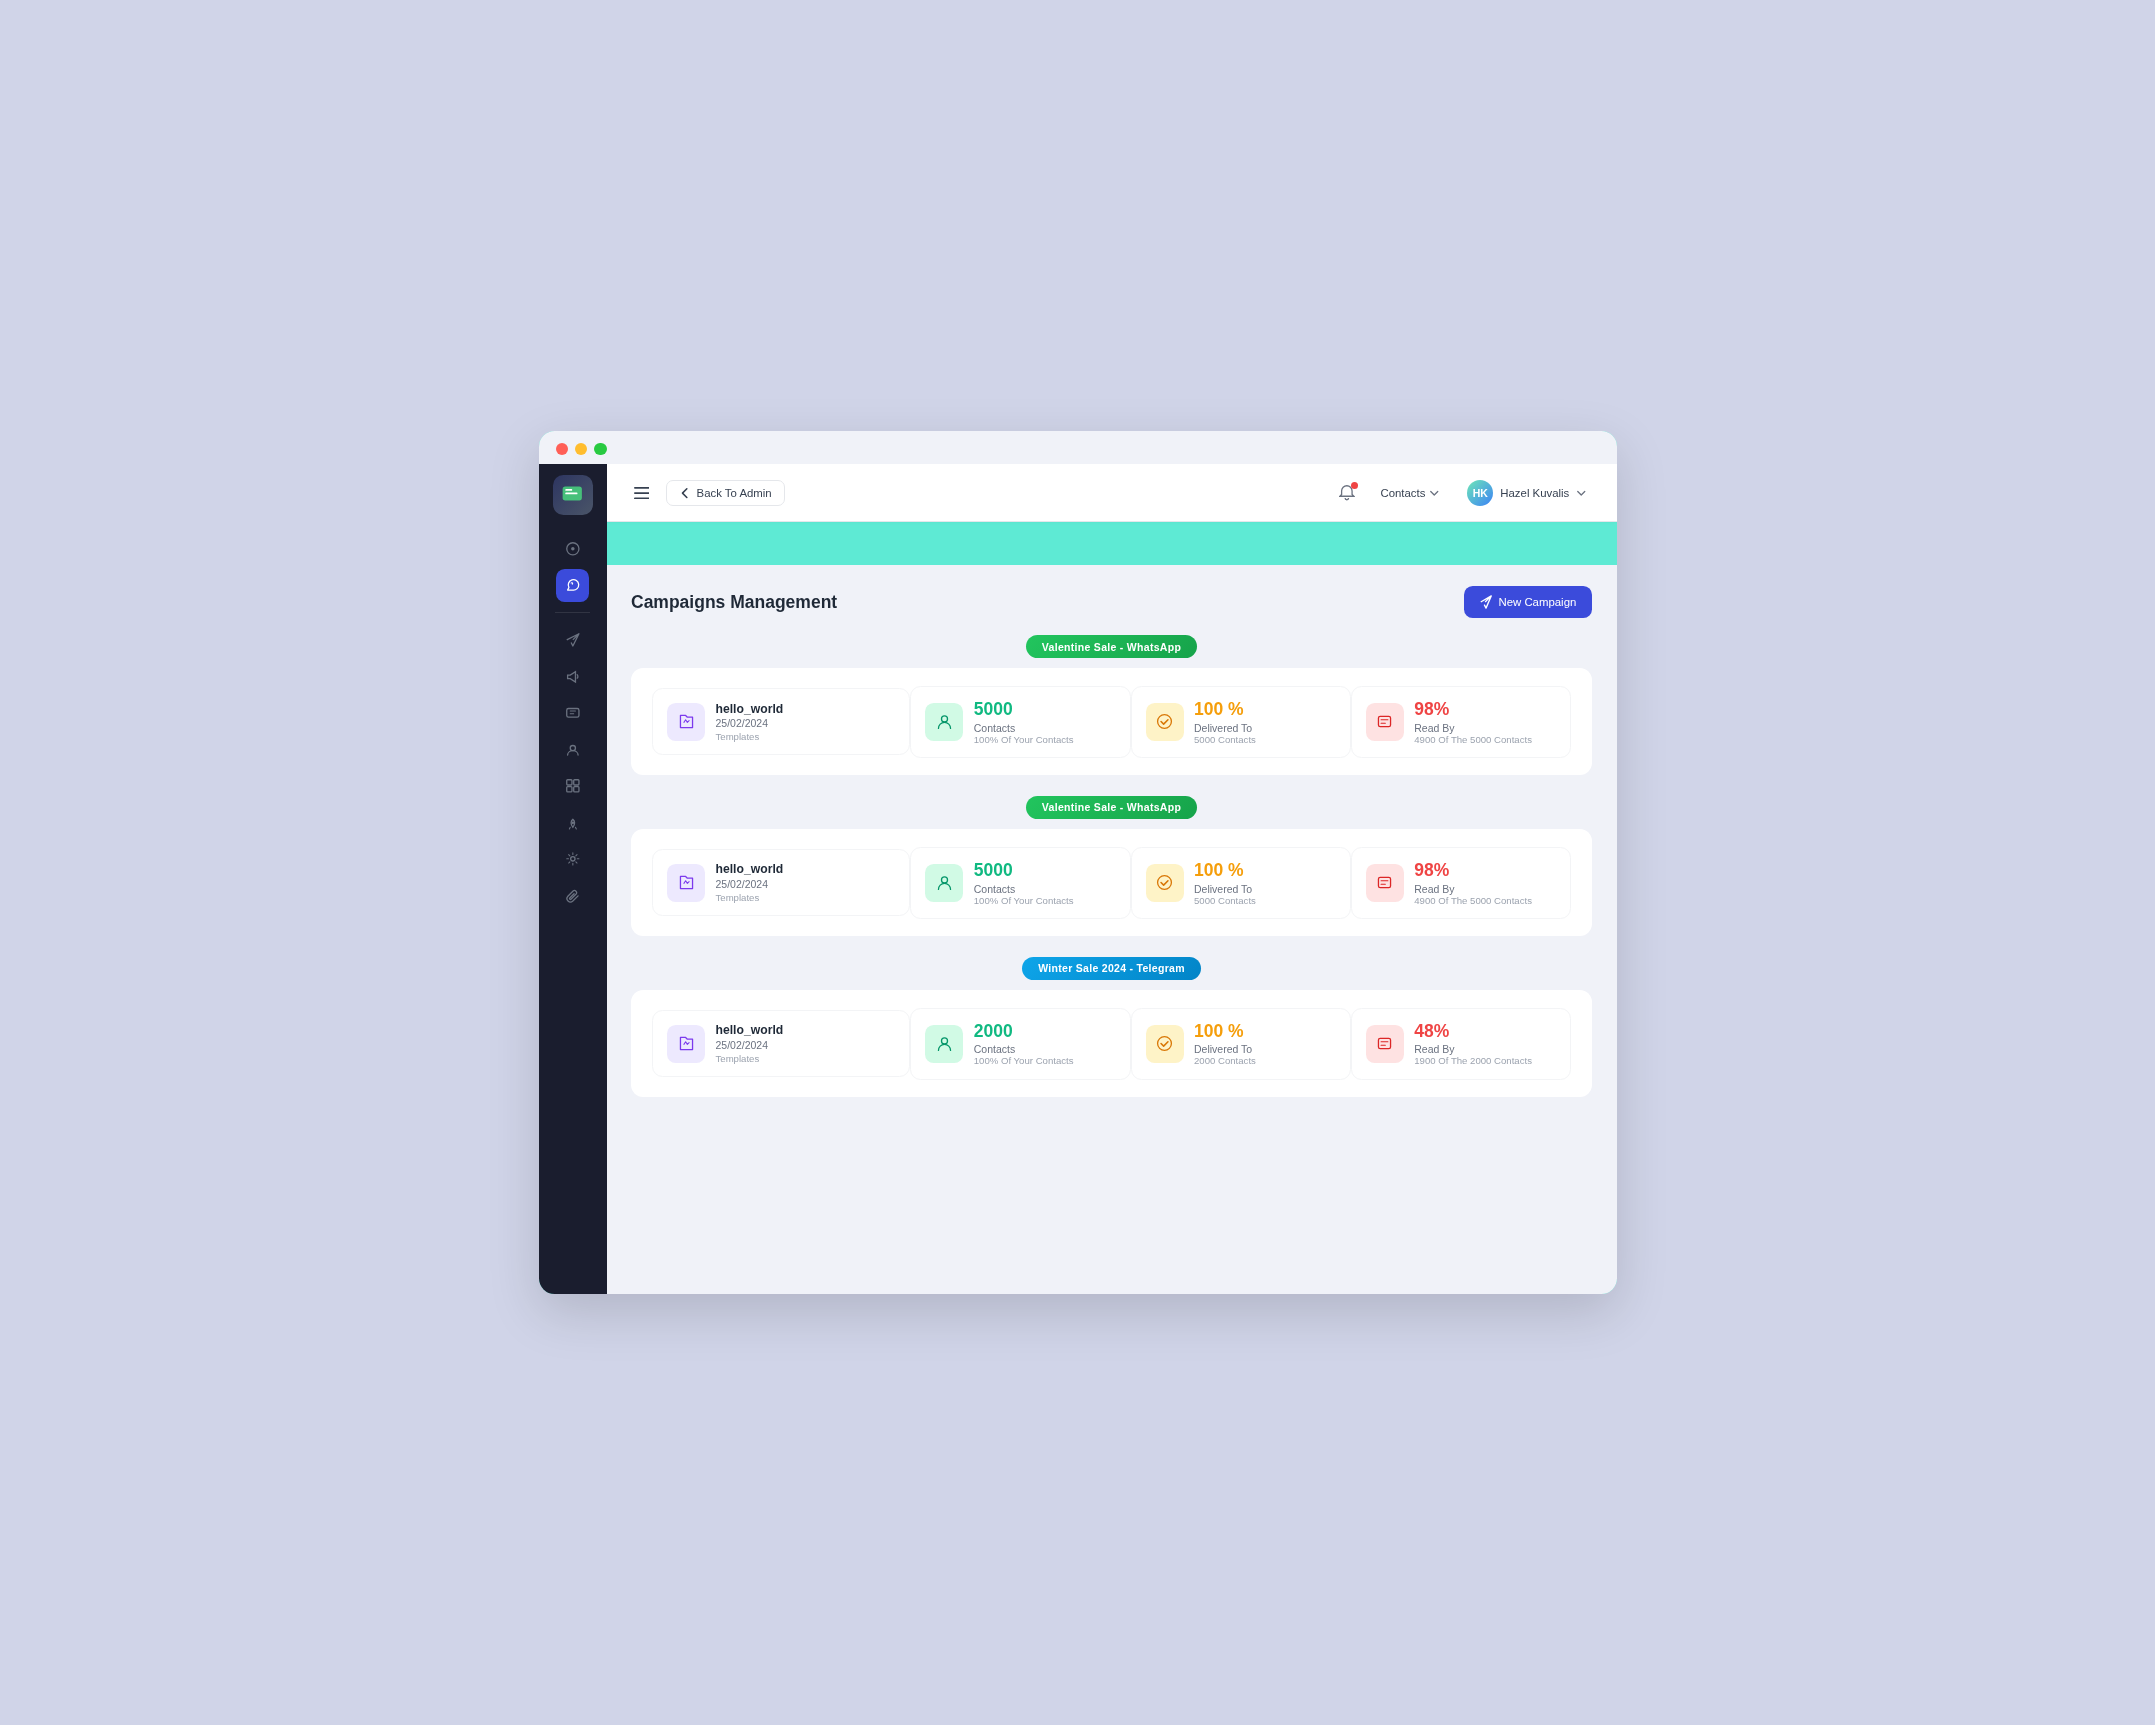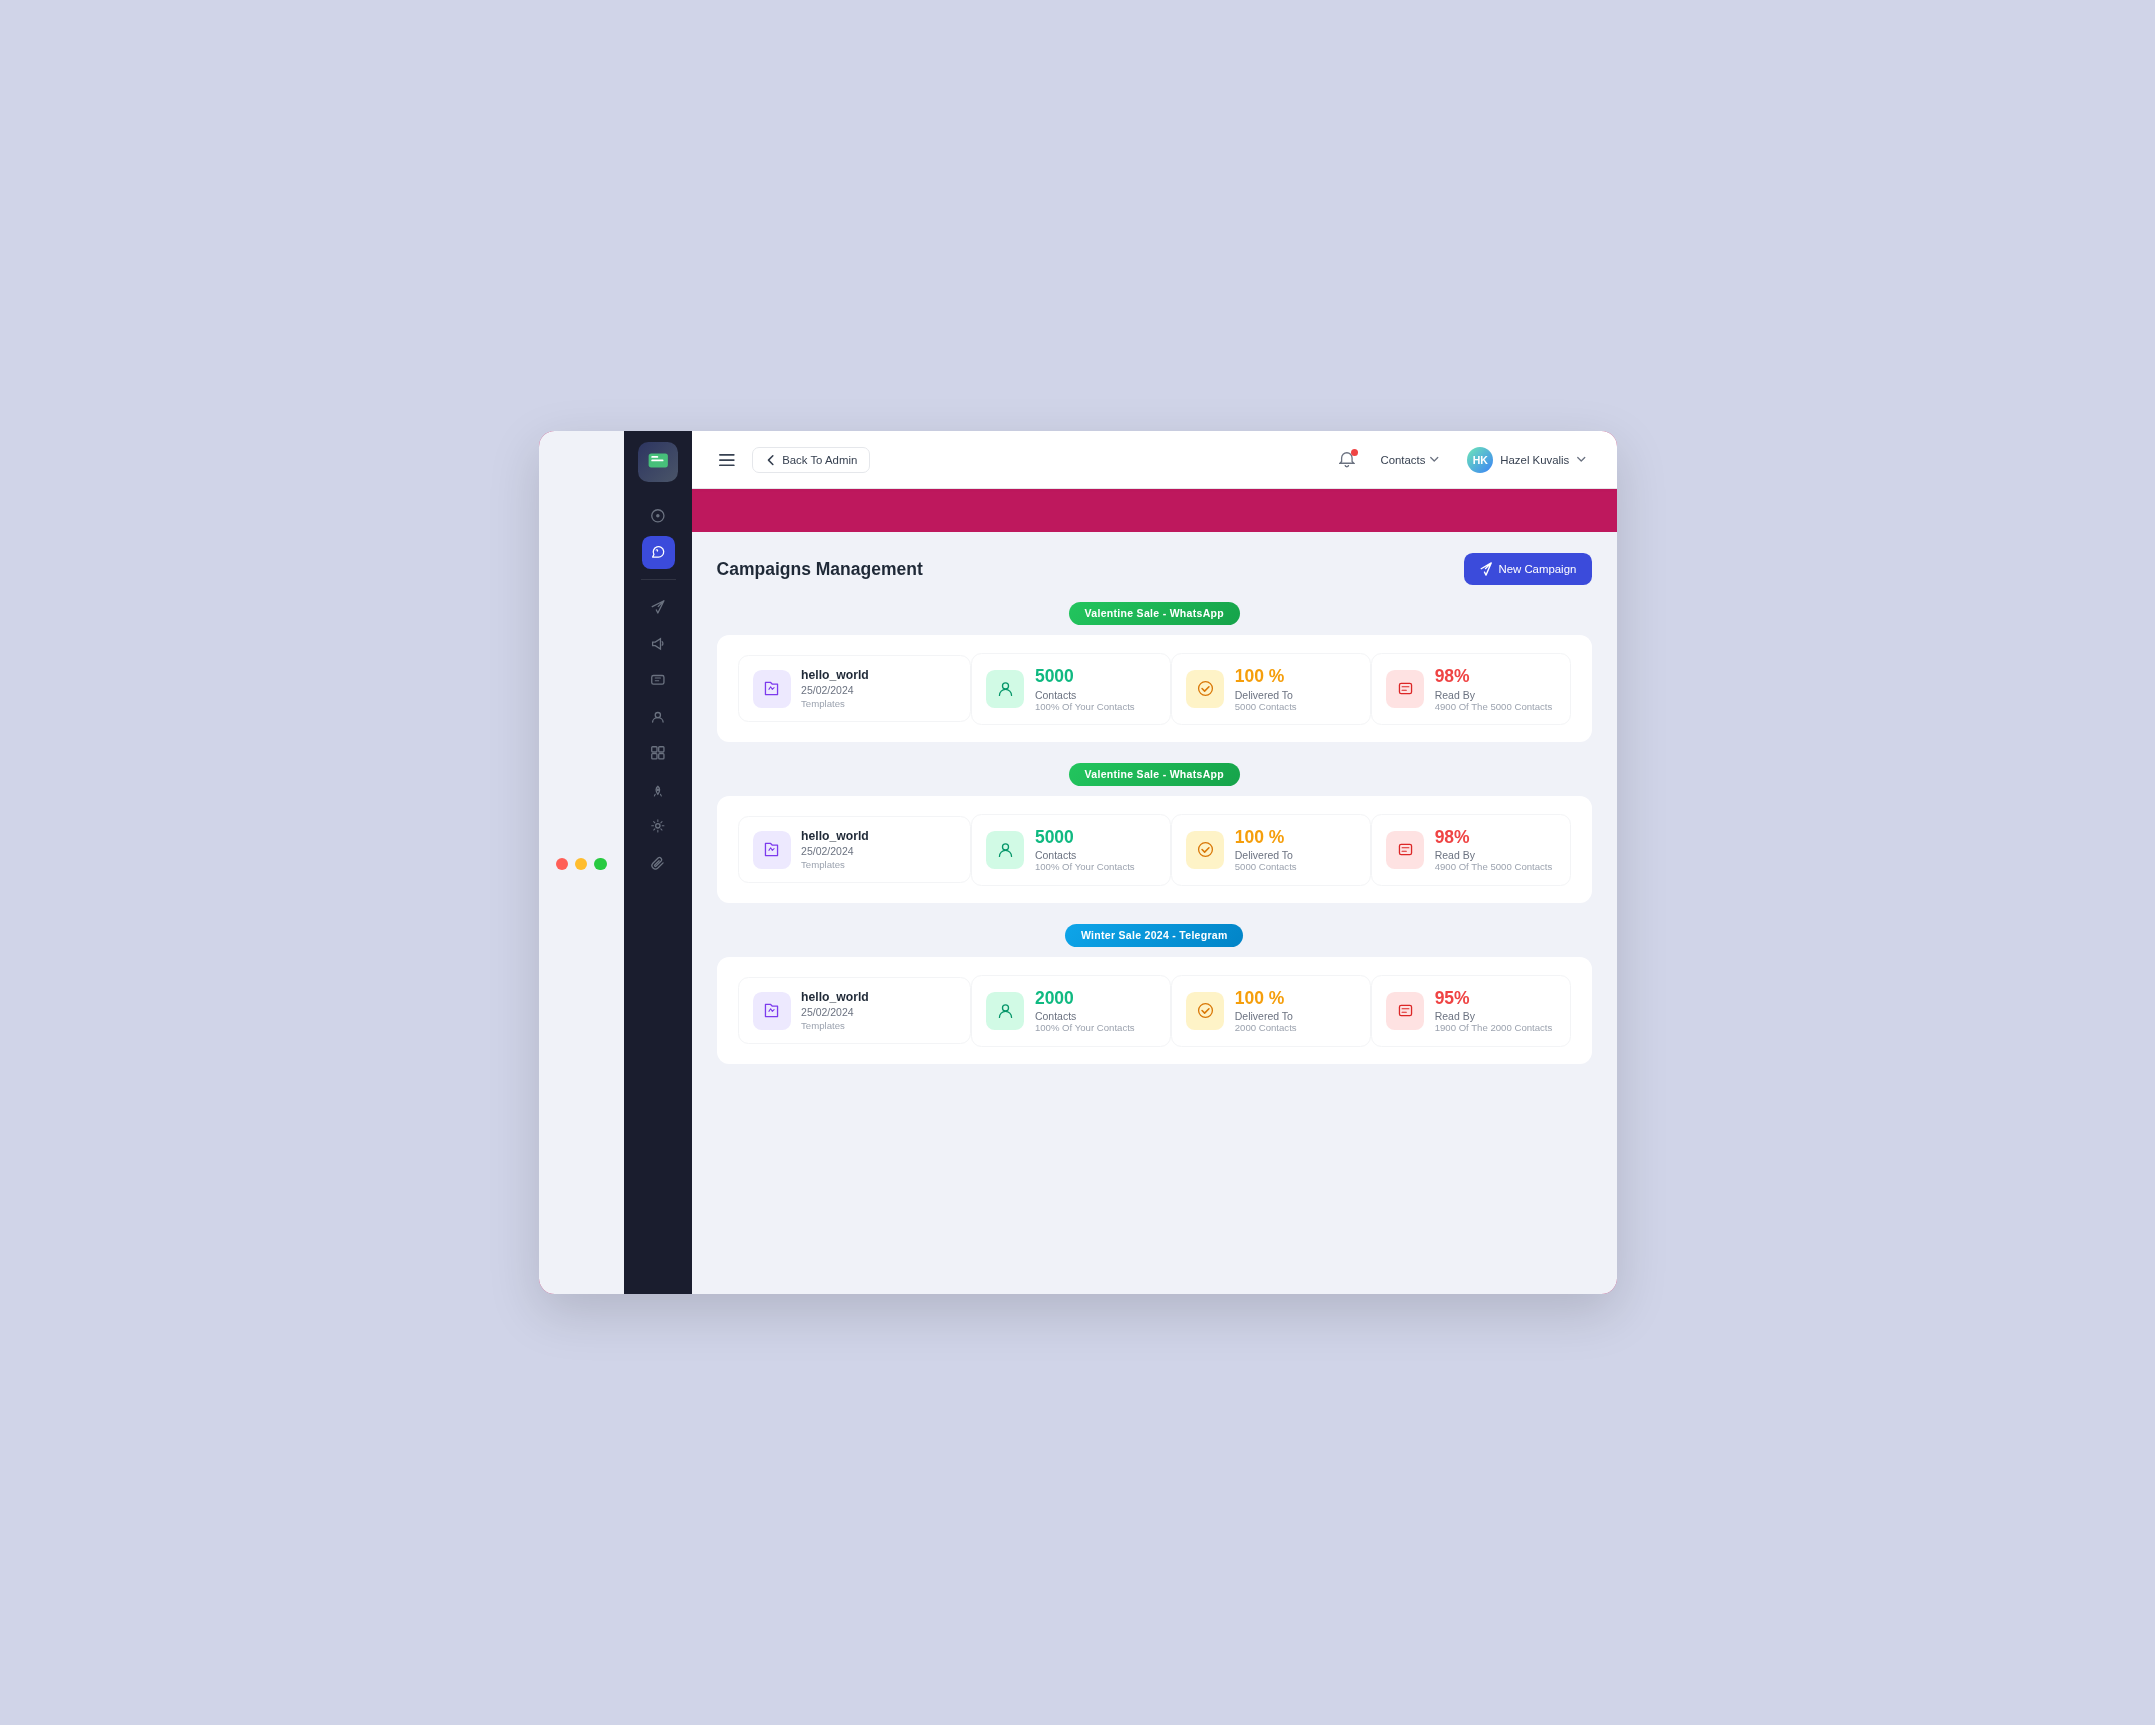--- a/index.html
+++ b/index.html
@@ -6,28 +6,28 @@
     body {
       background: #d0d4e8;
       font-family: -apple-system, BlinkMacSystemFont, 'Segoe UI', sans-serif;
       display: flex;
       align-items: center;
       justify-content: center;
       min-height: 100vh;
       padding: 17.5px;
     }
     .window {
-      background: #be185d;
+      background: #5eead4;
       border-radius: 15.7px;
       width: 1078px;
       min-height: 863px;
       box-shadow: 0 17.5px 52px rgba(0,0,0,0.15);
       overflow: hidden;
       display: flex;
-      flex-direction: row;
+      flex-direction: column;
     }
     .titlebar {
       background: #f0f2f8;
       padding: 12.2px 17.5px 8.7px;
       display: flex;
       align-items: center;
       gap: 7px;
     }
     .traffic-btn {
       width: 12.2px; height: 12.2px; border-radius: 50%;
@@ -576,21 +576,21 @@
         </div>
 
         <div class="stat-block">
           <div class="stat-icon icon-readby">
             <svg width="19" height="19" viewBox="0 0 22 22" fill="none">
               <rect x="4" y="5" width="14" height="12" rx="2" stroke="#dc2626" stroke-width="1.5"></rect>
               <path d="M7 9h8M7 13h5" stroke="#dc2626" stroke-width="1.2" stroke-linecap="round"></path>
             </svg>
           </div>
           <div class="stat-info">
-            <div class="stat-value red">95%</div>
+            <div class="stat-value red">48%</div>
             <div class="stat-label">Read By</div>
             <div class="stat-sub">1900 Of The 2000 Contacts</div>
           </div>
         </div>
       </div>
     </div>
   </div>
       </div>
     </div>
   </div>

